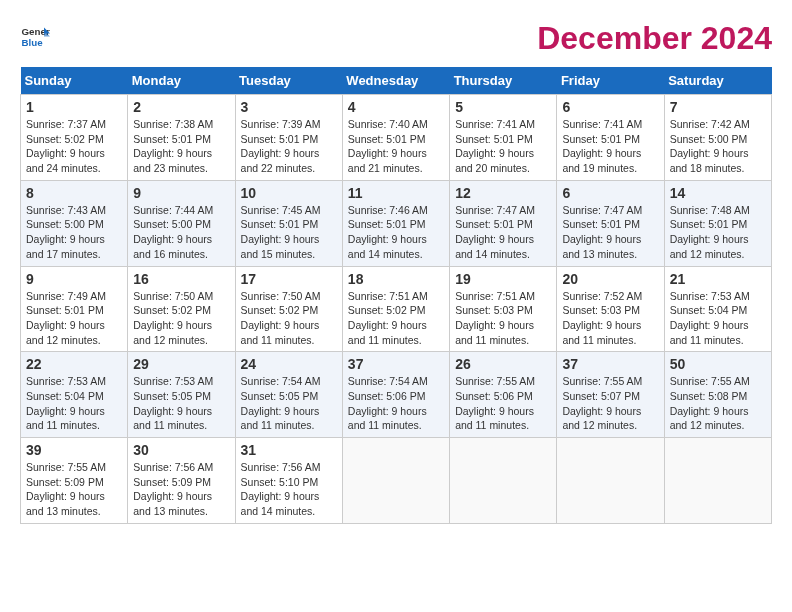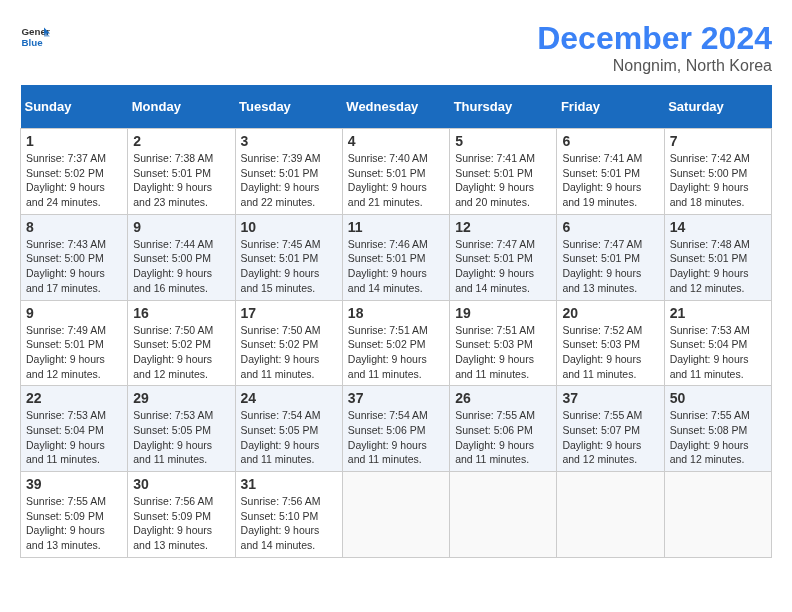--- a/index.html
+++ b/index.html
@@ -24,35 +24,35 @@
     .logo-icon {
       width: 30px;
       height: 30px;
     }
     .title-block {
       text-align: right;
     }
     .month-title {
       font-size: 32px;
       font-weight: bold;
-      color: #3b82f6;
+      color: #be185d;
     }
     .location {
       font-size: 16px;
       color: #555;
     }
     table {
       width: 100%;
       border-collapse: collapse;
       font-size: 11px;
     }
     th {
       background-color: #1a6bbf;
       color: #fff;
-      padding: 14px 4px;
+      padding: 6px 4px;
       text-align: left;
       font-size: 13px;
       font-weight: bold;
     }
     td {
       border: 1px solid #ccc;
       vertical-align: top;
       padding: 4px 5px;
       width: 14.28%;
       min-height: 80px;
@@ -84,21 +84,20 @@
   <div class="logo">
     <svg class="logo-icon" viewBox="0 0 40 40">
       <text x="2" y="20" font-size="13" font-weight="bold" fill="#333">General</text>
       <text x="2" y="34" font-size="13" font-weight="bold" fill="#1a6bbf">Blue</text>
       <polygon points="32,10 40,18 32,18" fill="#1a6bbf"></polygon>
       <polygon points="32,14 40,22 32,22" fill="#1a6bbf" opacity="0.6"></polygon>
     </svg>
   </div>
   <div class="title-block">
     <div class="month-title">December 2024</div>
-    <div class="location">Nongnim, North Korea</div>
   </div>
 </div>
 
 <table>
   <thead>
     <tr>
       <th>Sunday</th>
       <th>Monday</th>
       <th>Tuesday</th>
       <th>Wednesday</th>

